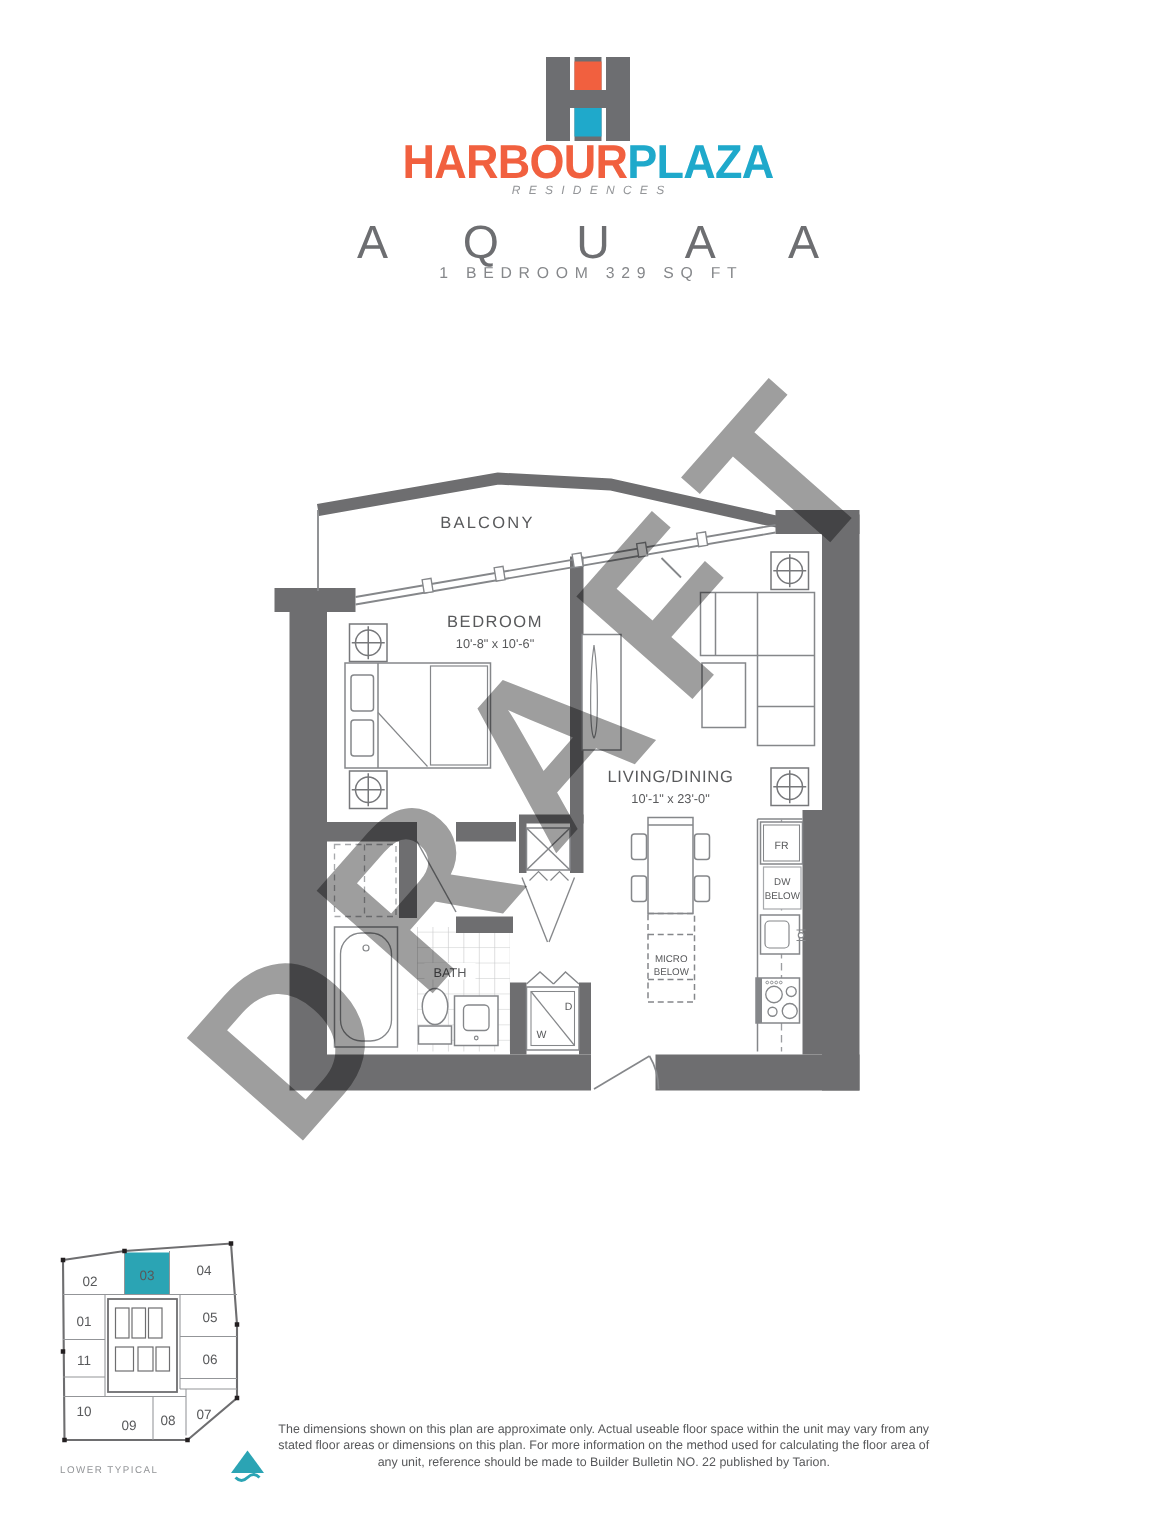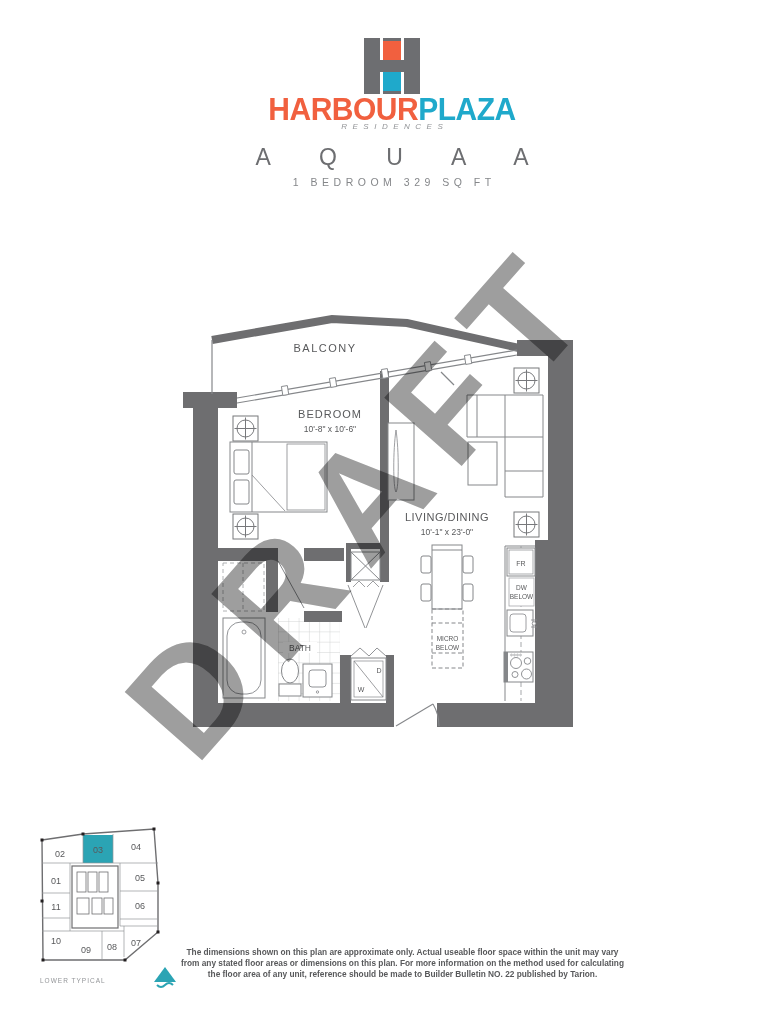--- a/index.html
+++ b/index.html
@@ -10,38 +10,38 @@
 
   
   .logo-mark{top:38px;width:56px;height:56px;background:#6D6E71;}
   .logo-mark .slit{position:absolute;background:#ffffff;width:3px;height:22px;}
   .logo-mark .blk{position:absolute;left:19px;width:18px;height:19px;}
   .brand{top:92px;font-weight:bold;font-size:30px;letter-spacing:-.5px;white-space:nowrap;
          transform:translateX(-50%) scaleY(1.06);}
   .brand .harbour{color:#F1603F;}
   .brand .plaza{color:#1FA9CB;}
   .residences{top:122px;font-size:8px;letter-spacing:5.5px;text-indent:5.5px;color:#939598;font-style:italic;}
-  .plan-title{top:144px;font-size:23px;letter-spacing:13px;text-indent:13px;word-spacing:17px;color:#6D6E71;}
+  .plan-title{top:144px;font-size:31px;letter-spacing:13px;text-indent:13px;word-spacing:17px;color:#6D6E71;}
   .plan-spec{top:176px;font-size:10.5px;letter-spacing:4.5px;text-indent:4.5px;color:#85878A;}
 
   
   .planwrap{left:175px;top:240px;width:430px;height:510px;text-align:center;}
   svg text{font-family:"Liberation Sans",sans-serif;fill:#58595B;}
 
   
   .watermark{left:362px;top:501px;transform:translate(-50%,-50%) rotate(-48.6deg);
              font-size:150px;font-weight:bold;letter-spacing:.15em;color:#9E9E9E;
              mix-blend-mode:multiply;white-space:nowrap;pointer-events:none;}
 
   
   .keyplan{left:36px;top:826px;width:128px;height:142px;}
   .keyplan-caption{left:40px;top:977px;font-size:6.5px;letter-spacing:1px;color:#939598;}
   .compass{left:148px;top:962px;width:34px;height:30px;}
   .disclaimer{left:180px;top:947px;width:445px;font-size:8.3px;line-height:1.3;
-              text-align:center;color:#58595B;font-weight:bold;}
+              text-align:center;color:#58595B;}
 </style>
 </head>
 <body>
 
 <div class="abs hcenter logo-mark">
   <span class="slit" style="left:16px;top:0;"></span>
   <span class="slit" style="left:37px;top:0;"></span>
   <span class="slit" style="left:16px;top:34px;"></span>
   <span class="slit" style="left:37px;top:34px;"></span>
   <span class="blk" style="top:3px;background:#F1603F;"></span>

